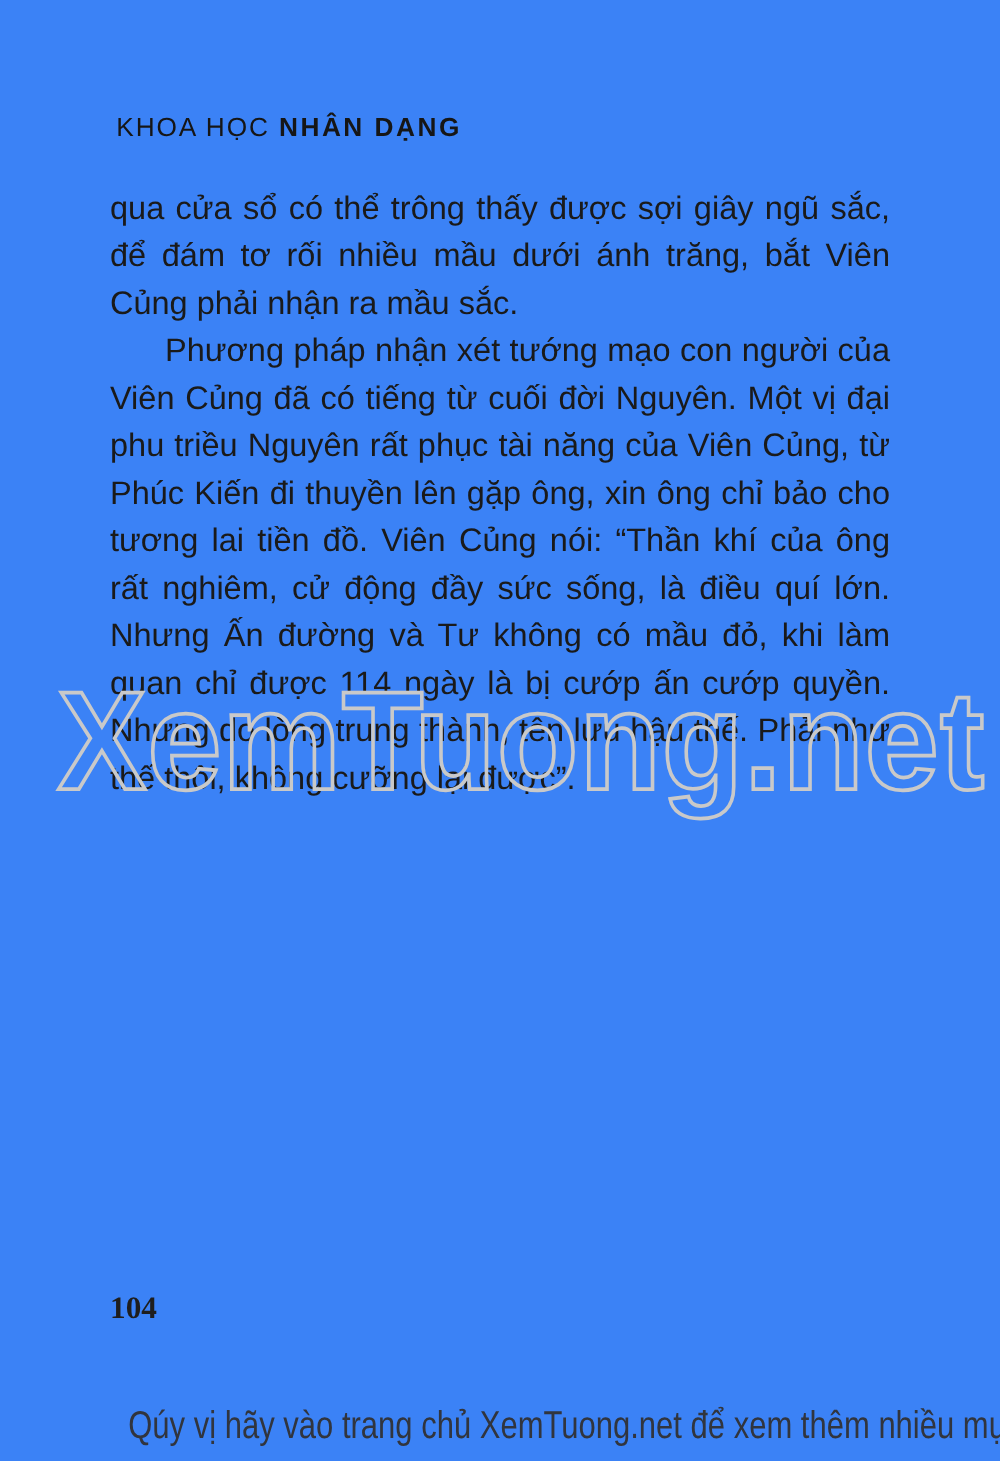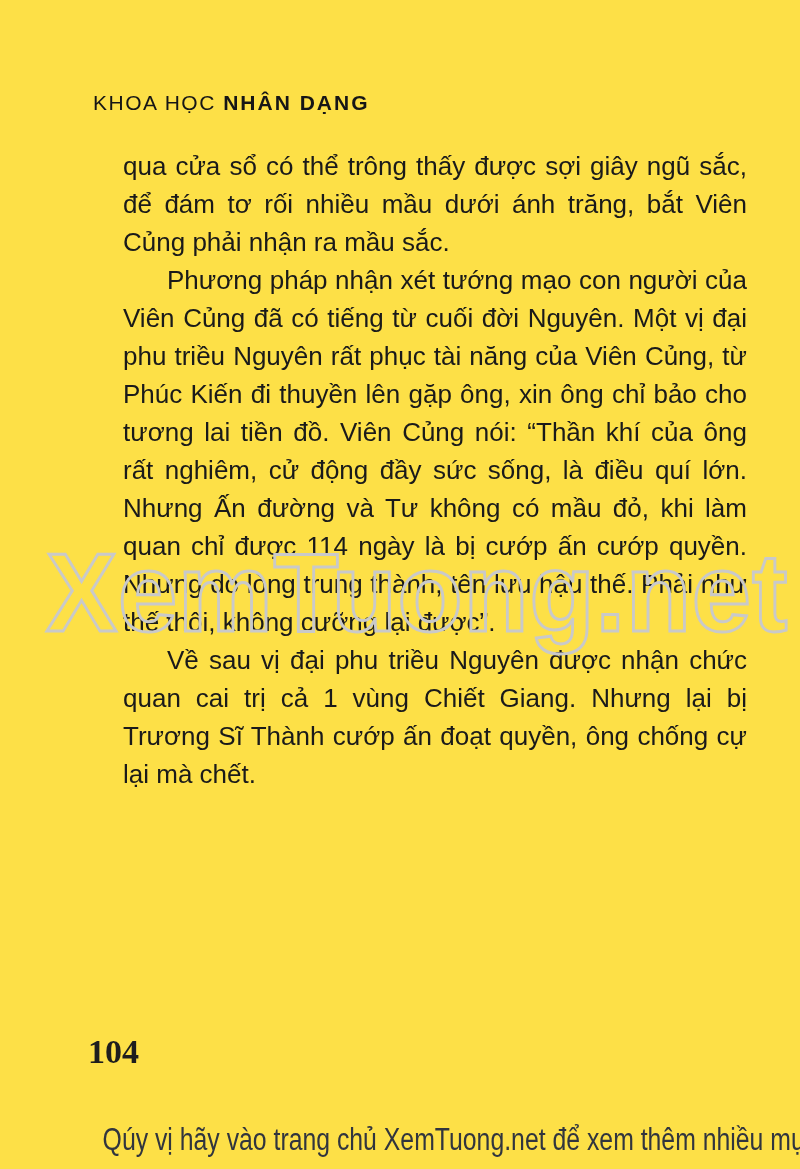--- a/index.html
+++ b/index.html
@@ -1,21 +1,21 @@
 <!DOCTYPE html>
 <html><head>
 <meta charset="utf-8">
 <style>
   * { margin: 0; padding: 0; box-sizing: border-box; }
   html, body { background: #ffffff; }
   .page {
     position: relative;
     width: 800px;
     height: 1169px;
-    background: #fde047;
+    background: #3b82f6;
     overflow: hidden;
     font-family: "Liberation Sans", sans-serif;
   }
   .running-head {
     position: absolute;
     left: 93px;
     top: 91px;
     font-size: 21px;
     color: #161616;
     letter-spacing: 1.5px;
@@ -25,21 +25,20 @@
   .running-head .title { font-weight: 700; letter-spacing: 2px; }
   .body-text {
     position: absolute;
     left: 88px;
     top: 147px;
     width: 624px;
     font-size: 26px;
     line-height: 38px;
     color: #1a1a1a;
     text-align: justify;
-    margin-left: 35px;
   }
   .body-text p { margin: 0; }
   .body-text p.indent { text-indent: 44px; }
   .watermark {
     position: absolute;
     left: 46px;
     top: 528px;
     width: 710px;
     font-size: 112px;
     font-weight: 700;
@@ -51,21 +50,21 @@
     transform-origin: left center;
     pointer-events: none;
     z-index: 5;
   }
   .page-number {
     position: absolute;
     left: 88px;
     top: 1033px;
     font-family: "Liberation Serif", serif;
     font-weight: 700;
-    font-size: 34px;
+    font-size: 25px;
     color: #1e1e1e;
     text-align: center;
   }
   .footer {
     position: absolute;
     left: 0;
     top: 1122px;
     width: 800px;
     text-align: center;
   }
@@ -87,21 +86,20 @@
 
   <div class="running-head">
     <span class="section">KHOA HỌC</span>
     <span> </span>
     <span class="title">NHÂN DẠNG</span>
   </div>
 
   <div class="body-text">
       <p class="para">qua cửa sổ có thể trông thấy được sợi giây ngũ sắc, để đám tơ rối nhiều mầu dưới ánh trăng, bắt Viên Củng phải nhận ra mầu sắc.</p>
       <p class="para indent">Phương pháp nhận xét tướng mạo con người của Viên Củng đã có tiếng từ cuối đời Nguyên. Một vị đại phu triều Nguyên rất phục tài năng của Viên Củng, từ Phúc Kiến đi thuyền lên gặp ông, xin ông chỉ bảo cho tương lai tiền đồ. Viên Củng nói: “Thần khí của ông rất nghiêm, cử động đầy sức sống, là điều quí lớn. Nhưng Ấn đường và Tư không có mầu đỏ, khi làm quan chỉ được 114 ngày là bị cướp ấn cướp quyền. Nhưng do lòng trung thành, tên lưu hậu thế. Phải như thế thôi, không cưỡng lại được”.</p>
-      <p class="para indent">Về sau vị đại phu triều Nguyên được nhận chức quan cai trị cả 1 vùng Chiết Giang. Nhưng lại bị Trương Sĩ Thành cướp ấn đoạt quyền, ông chống cự lại mà chết.</p>
     </div>
 
   <div class="watermark">XemTuong.net</div>
 
   <div class="page-number">104</div>
 
   <div class="footer">
     <span class="footer-inner"><span>Qúy vị hãy vào trang chủ </span><span class="site">XemTuong.net</span><span> để xem thêm nhiều mục hay khác</span></span>
   </div>
 

